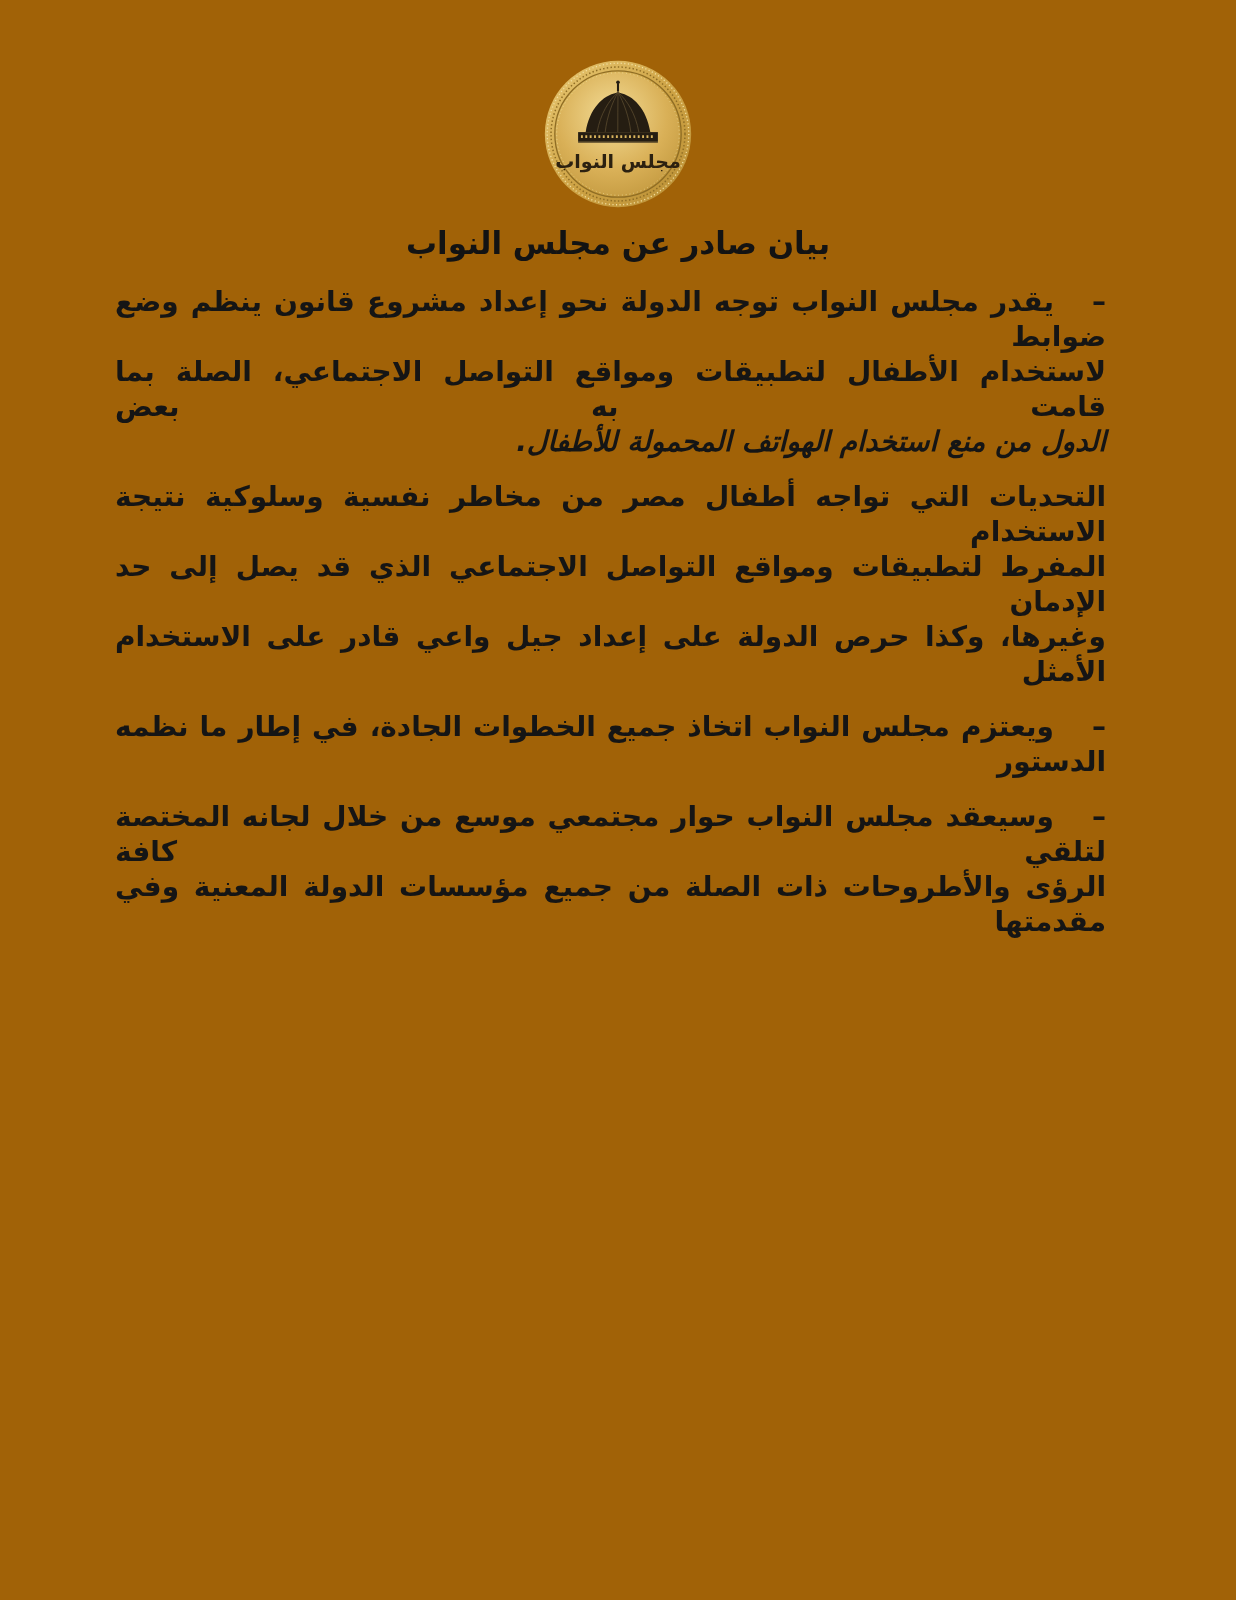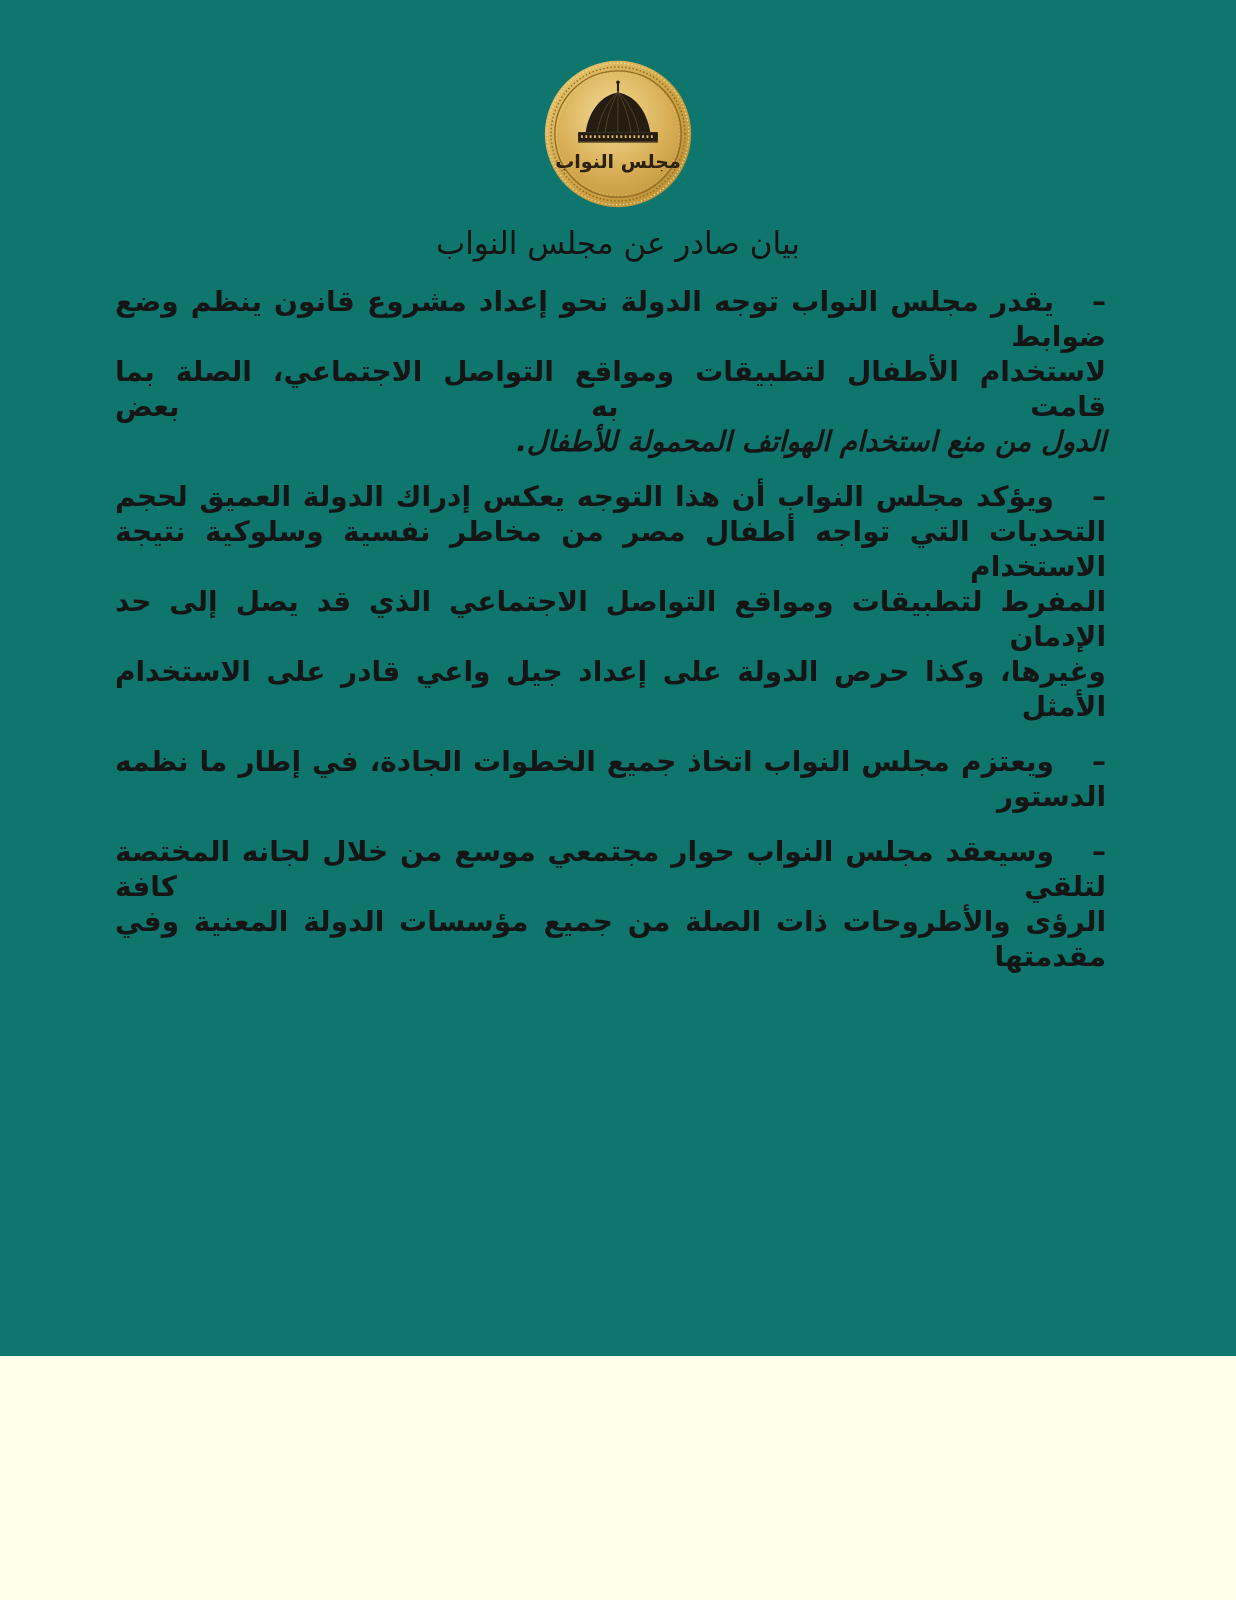--- a/index.html
+++ b/index.html
@@ -3,22 +3,22 @@
 <meta charset="utf-8">
 <style>
   html, body {
     margin: 0;
     padding: 0;
     background: #FFFEE9;
   }
   .page {
     position: relative;
     width: 1236px;
-    height: 1356px;
-    background: #0f766e;
+    height: 1600px;
+    background: #a16207;
     font-family: "DejaVu Sans", sans-serif;
     color: #151515;
     overflow: hidden;
   }
   .seal-wrap {
     display: flex;
     justify-content: center;
     padding-top: 58px;
   }
   .seal-svg {
@@ -28,21 +28,21 @@
   }
   .seal-calligraphy {
     font-family: "DejaVu Sans", sans-serif;
     font-weight: bold;
   }
   h1.title {
     margin: 12px 0 0 0;
     text-align: center;
     font-size: 31px;
     line-height: 42px;
-    font-weight: normal;
+    font-weight: bold;
     color: #131313;
   }
   .body {
     direction: rtl;
     padding: 20px 130px 0 115px;
   }
   .para {
     margin: 0 0 20px 0;
   }
   .line {
@@ -114,21 +114,20 @@
 
   <main class="body">
 
     <section class="para">
       <div class="line first"><span class="dash">–</span><span>يقدر مجلس النواب توجه الدولة نحو إعداد مشروع قانون ينظم وضع ضوابط</span></div>
       <div class="line">لاستخدام الأطفال لتطبيقات ومواقع التواصل الاجتماعي، الصلة بما قامت به بعض</div>
       <div class="line last">الدول من منع استخدام الهواتف المحمولة للأطفال.</div>
     </section>
 
     <section class="para">
-      <div class="line first"><span class="dash">–</span><span>ويؤكد مجلس النواب أن هذا التوجه يعكس إدراك الدولة العميق لحجم</span></div>
       <div class="line">التحديات التي تواجه أطفال مصر من مخاطر نفسية وسلوكية نتيجة الاستخدام</div>
       <div class="line">المفرط لتطبيقات ومواقع التواصل الاجتماعي الذي قد يصل إلى حد الإدمان</div>
       <div class="line">وغيرها، وكذا حرص الدولة على إعداد جيل واعي قادر على الاستخدام الأمثل</div>
     </section>
 
     <section class="para">
       <div class="line first"><span class="dash">–</span><span>ويعتزم مجلس النواب اتخاذ جميع الخطوات الجادة، في إطار ما نظمه الدستور</span></div>
     </section>
 
     <section class="para">

